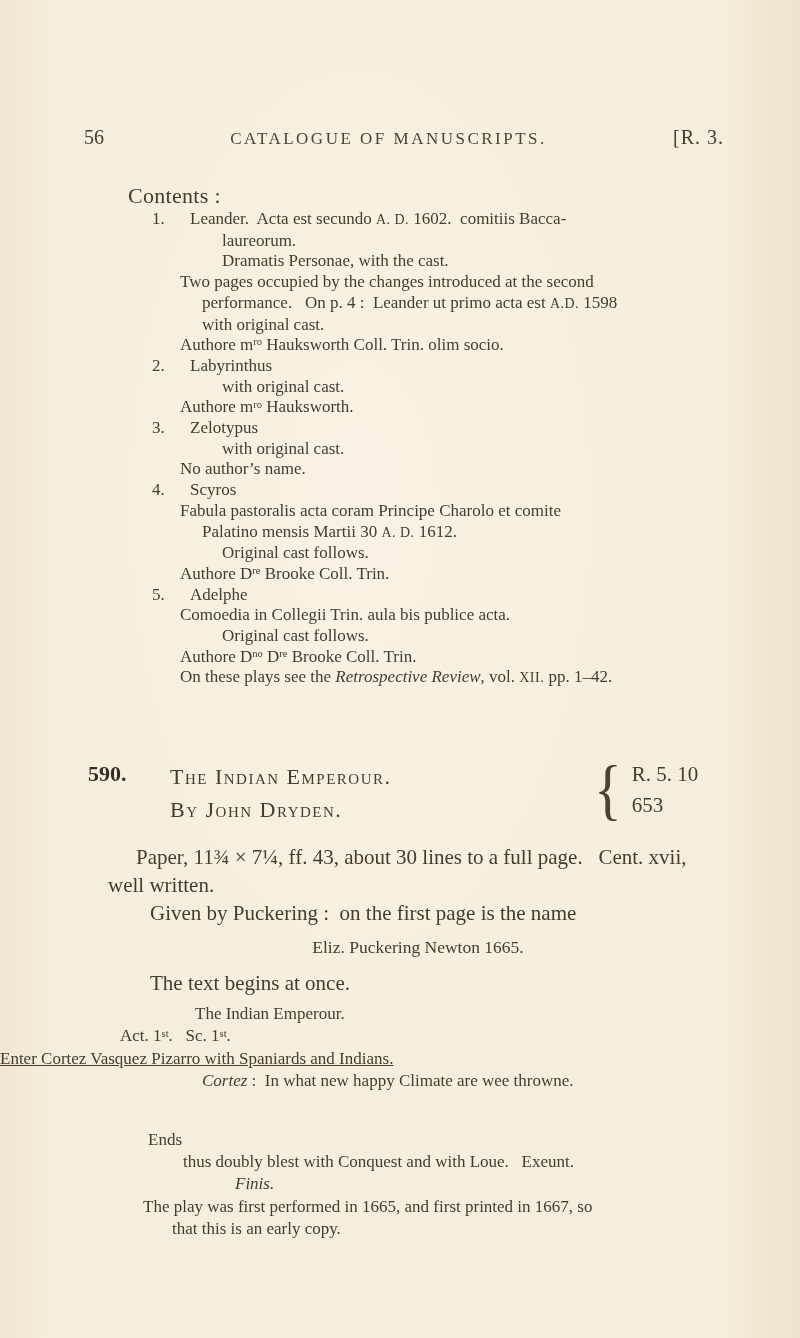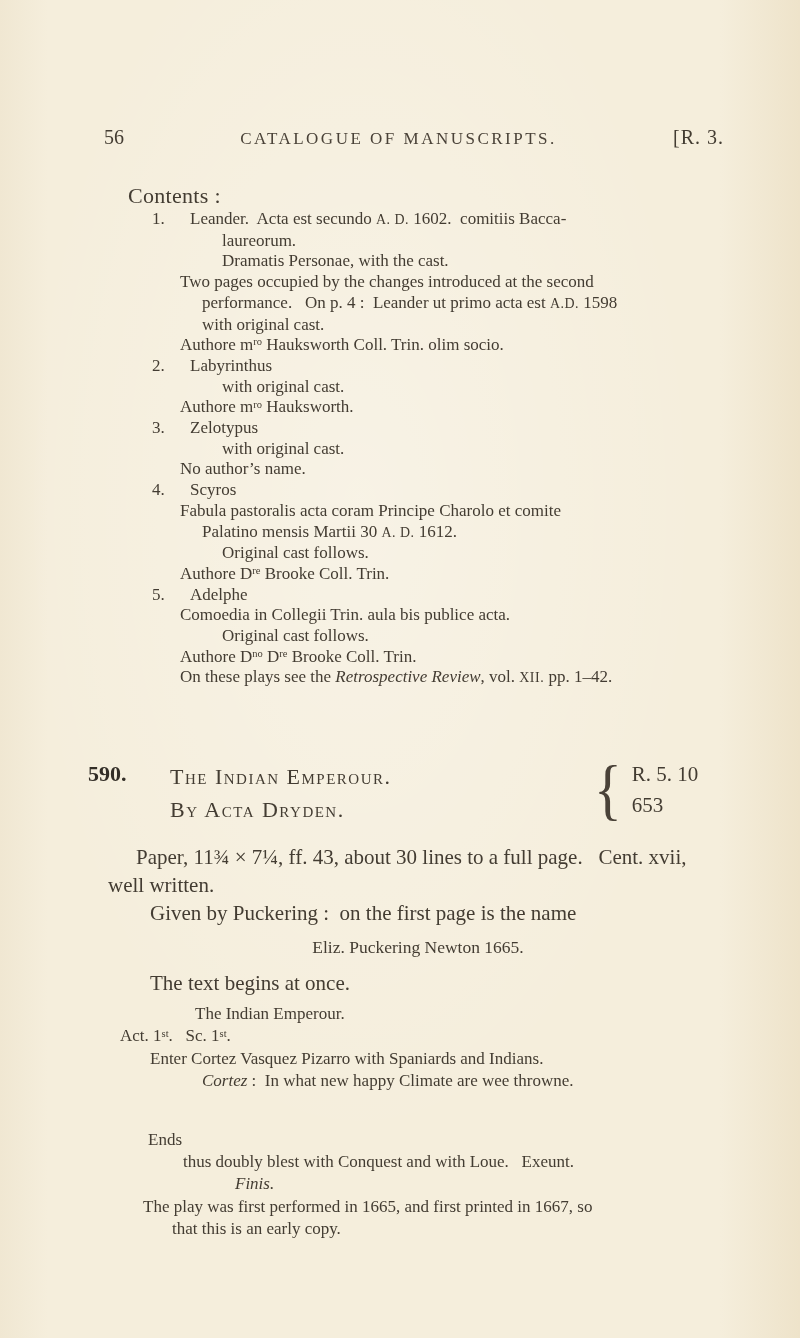--- a/index.html
+++ b/index.html
@@ -11,21 +11,21 @@
       radial-gradient(ellipse at 45% 38%, rgba(255,255,255,0.28) 0%, rgba(255,255,255,0) 55%),
       linear-gradient(90deg, #f0e7d2 0%, #f5eedc 6%, #f5eedc 90%, #eee3ca 100%),
       #f4ecd9;
     color:#433c32;
     font-family:"Liberation Serif", "DejaVu Serif", serif;
     overflow:hidden;
   }
   .line{white-space:pre-wrap;}
   
   .header{
-    position:absolute;top:126px;left:104px;right:76px;
+    position:absolute;top:126px;left:84px;right:76px;
     display:flex;justify-content:space-between;align-items:baseline;
     font-size:20px;
   }
   .header .htitle{font-size:17px;letter-spacing:2.5px;color:#4a4238;}
   .header .href{letter-spacing:1px;}
   
   .contents{position:absolute;top:183px;left:128px;right:72px;}
   .contents .heading{font-size:22px;letter-spacing:0.3px;}
   .cl{font-size:17px;line-height:20.7px;}
   .num-row{position:relative;padding-left:62px;}
@@ -49,21 +49,21 @@
   
   .body-text{position:absolute;top:843px;left:108px;right:72px;font-size:21px;line-height:28px;}
   .pl-indent{padding-left:28px;}     
   .pl-indent2{padding-left:42px;}    
   .inscription{font-size:17.5px;text-align:center;margin:7px 0 8px 0;line-height:27px;}
   .gap-top{margin-top:6px;}
   
   .excerpt{position:absolute;top:1003px;left:0;right:0;font-size:17px;line-height:22.4px;}
   .e0{padding-left:195px;}
   .e1{padding-left:120px;}
-  .e2{padding-left:150px;}
+  .e2{text-decoration:underline;}
   .e3{padding-left:202px;}
   .e4{padding-left:148px;margin-top:36px;}
   .e5{padding-left:183px;}
   .e6{padding-left:235px;}
   .e7{padding-left:143px;}
   .e8{padding-left:172px;}
 </style>
 </head>
 <body>
 
@@ -114,21 +114,21 @@
     <div class="cl ind-hang line"><span>Comoedia in Collegii Trin. aula bis publice acta.</span></div>
     <div class="cl ind-deep line"><span>Original cast follows.</span></div>
     <div class="cl ind-hang line"><span>Authore D</span><sup>no</sup><span> D</span><sup>re</sup><span> Brooke Coll. Trin.</span></div>
     <div class="cl ind-hang line"><span>On these plays see the </span><span class="i">Retrospective Review</span><span>, vol. </span><span class="sc">XII.</span><span> pp. 1–42.</span></div>
   </div>
 
   <div class="entry">
     <span class="entry-num line">590.</span>
     <div class="entry-title-block">
       <div class="entry-title line">The Indian Emperour.</div>
-      <div class="entry-author line">By Acta Dryden.</div>
+      <div class="entry-author line">By John Dryden.</div>
     </div>
     <div class="shelf">
       <span class="brace">{</span>
       <span class="shelf-lines">
         <div class="line">R. 5. 10</div>
         <div class="line">653</div>
       </span>
     </div>
   </div>
 

